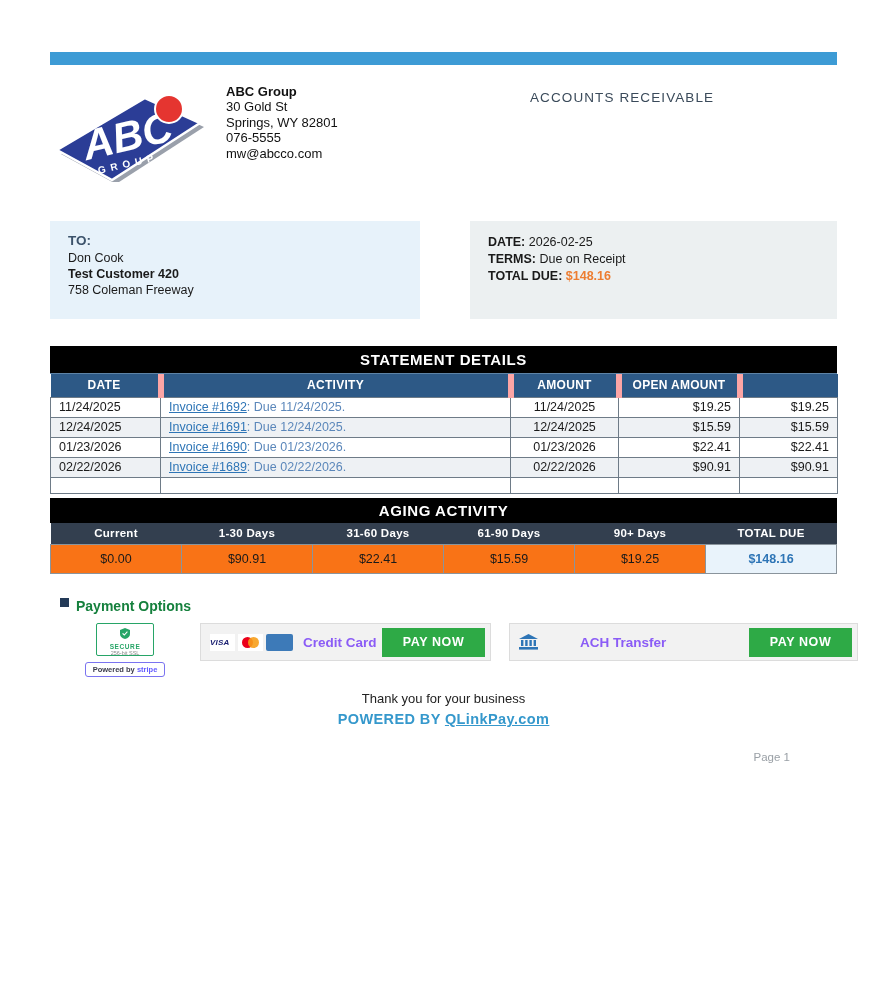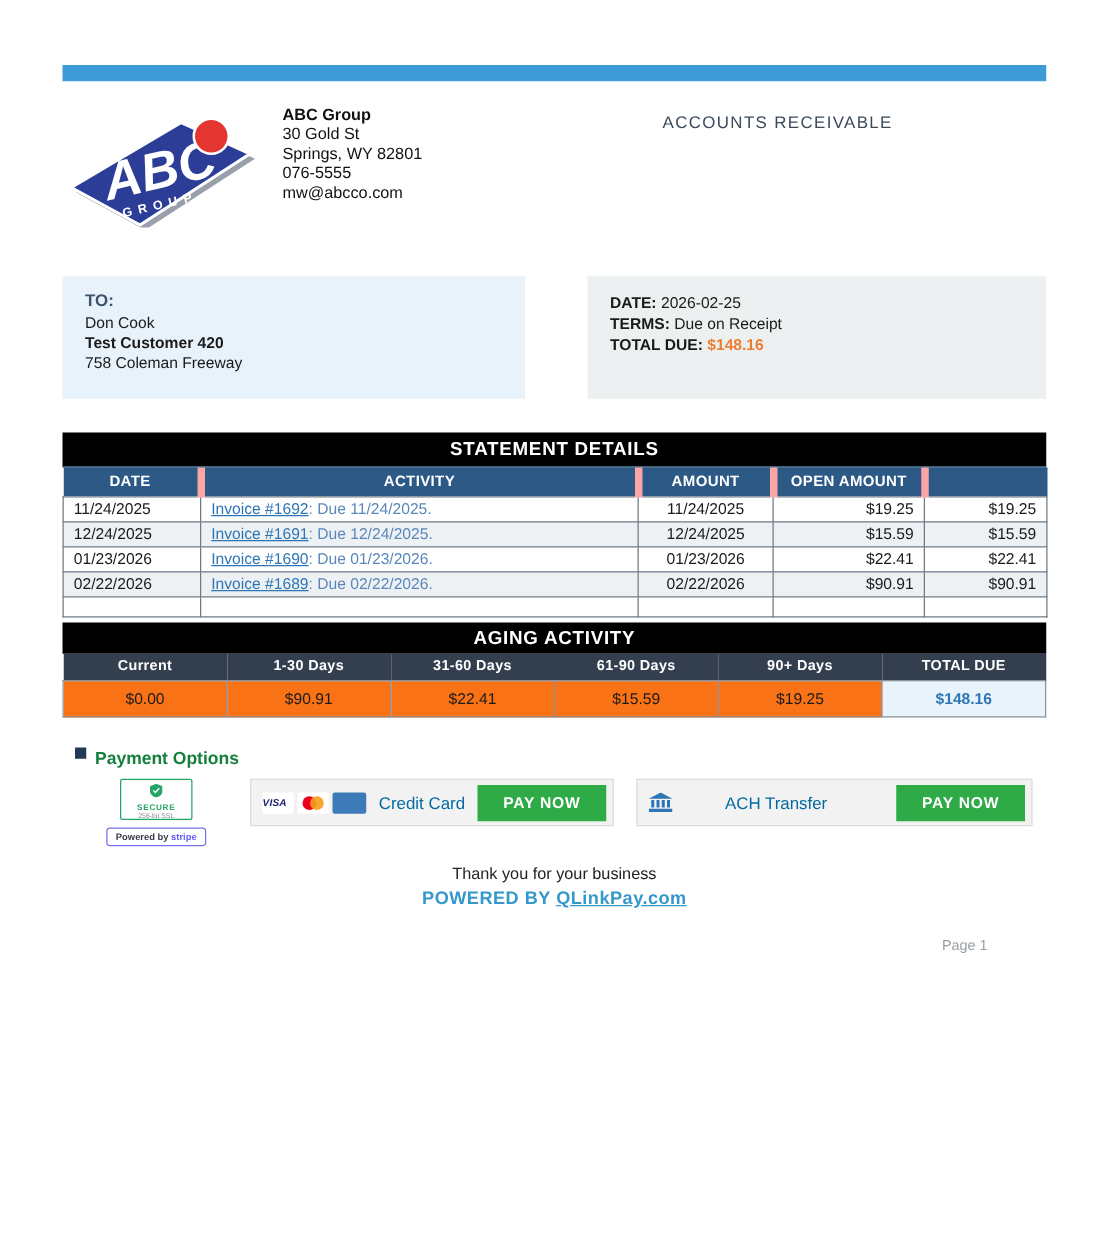--- a/index.html
+++ b/index.html
@@ -60,29 +60,29 @@
   .pay-row { display: flex; align-items: flex-start; margin-top: 9px; }
   .badges { width: 150px; display: flex; flex-direction: column; align-items: center; flex: 0 0 auto; }
   .secure-badge { width: 58px; height: 33px; border: 1px solid #27a567; border-radius: 2px; text-align: center; background: #fff; padding-top: 1px; }
   .secure-l1 { font-size: 6.5px; color: #27a567; font-weight: bold; letter-spacing: 0.6px; line-height: 7px; }
   .secure-l2 { font-size: 5.5px; color: #8a8a8a; line-height: 7px; }
   .stripe-badge { margin-top: 6px; border: 1px solid #7a73f0; border-radius: 3px; padding: 2px 7px; font-size: 7.5px; color: #3a3a4a; background: #fff; font-weight: bold; }
   .stripe-brand { color: #635bff; font-weight: bold; }
   .options { display: flex; }
   .opt-box { height: 38px; background: #f2f2f2; border: 1px solid #dcdcdc; display: flex; align-items: center; padding: 0 5px 0 9px; }
   .opt-box.cc { width: 291px; }
-  .opt-box.ach { width: 317px; margin-left: 18px; }
+  .opt-box.ach { width: 349px; margin-left: 18px; }
   .card-icons { display: flex; align-items: center; gap: 3px; }
   .chip { width: 25px; height: 17px; background: #fff; display: flex; align-items: center; position: relative; }
   .visa-text { color: #1a1f71; font-style: italic; font-weight: bold; font-size: 8px; letter-spacing: 0.2px; }
   .mc-c1, .mc-c2 { width: 11px; height: 11px; border-radius: 50%; position: absolute; top: 3px; }
   .mc-c1 { background: #eb001b; left: 4px; }
   .mc-c2 { background: #f79e1b; left: 10px; opacity: 0.9; }
   .bluecard { width: 27px; height: 17px; background: #3d7ab8; border-radius: 2px; }
-  .opt-label { font-weight: normal; font-size: 13.5px; margin-left: 10px; color: #0369a1; }
+  .opt-label { font-weight: bold; font-size: 13.5px; margin-left: 10px; color: #8b5cf6; }
   .ach .opt-label { margin-left: 42px; }
   .pay-btn { margin-left: auto; width: 103px; height: 29px; background: #2eaa46; color: #fff; font-weight: bold; font-size: 12.5px; letter-spacing: 0.6px; border: none; font-family: inherit; cursor: pointer; }
 
   
   .thanks { text-align: center; font-size: 13px; color: #222; margin-top: 14px; }
   .powered { text-align: center; font-size: 14.5px; font-weight: bold; color: #3598cc; margin-top: 5px; letter-spacing: 0.4px; }
   .powered a { color: #3598cc; }
   .page-num { text-align: right; padding-right: 47px; margin-top: 24px; color: #9aa0a6; font-size: 11.5px; }
 </style>
 </head>

